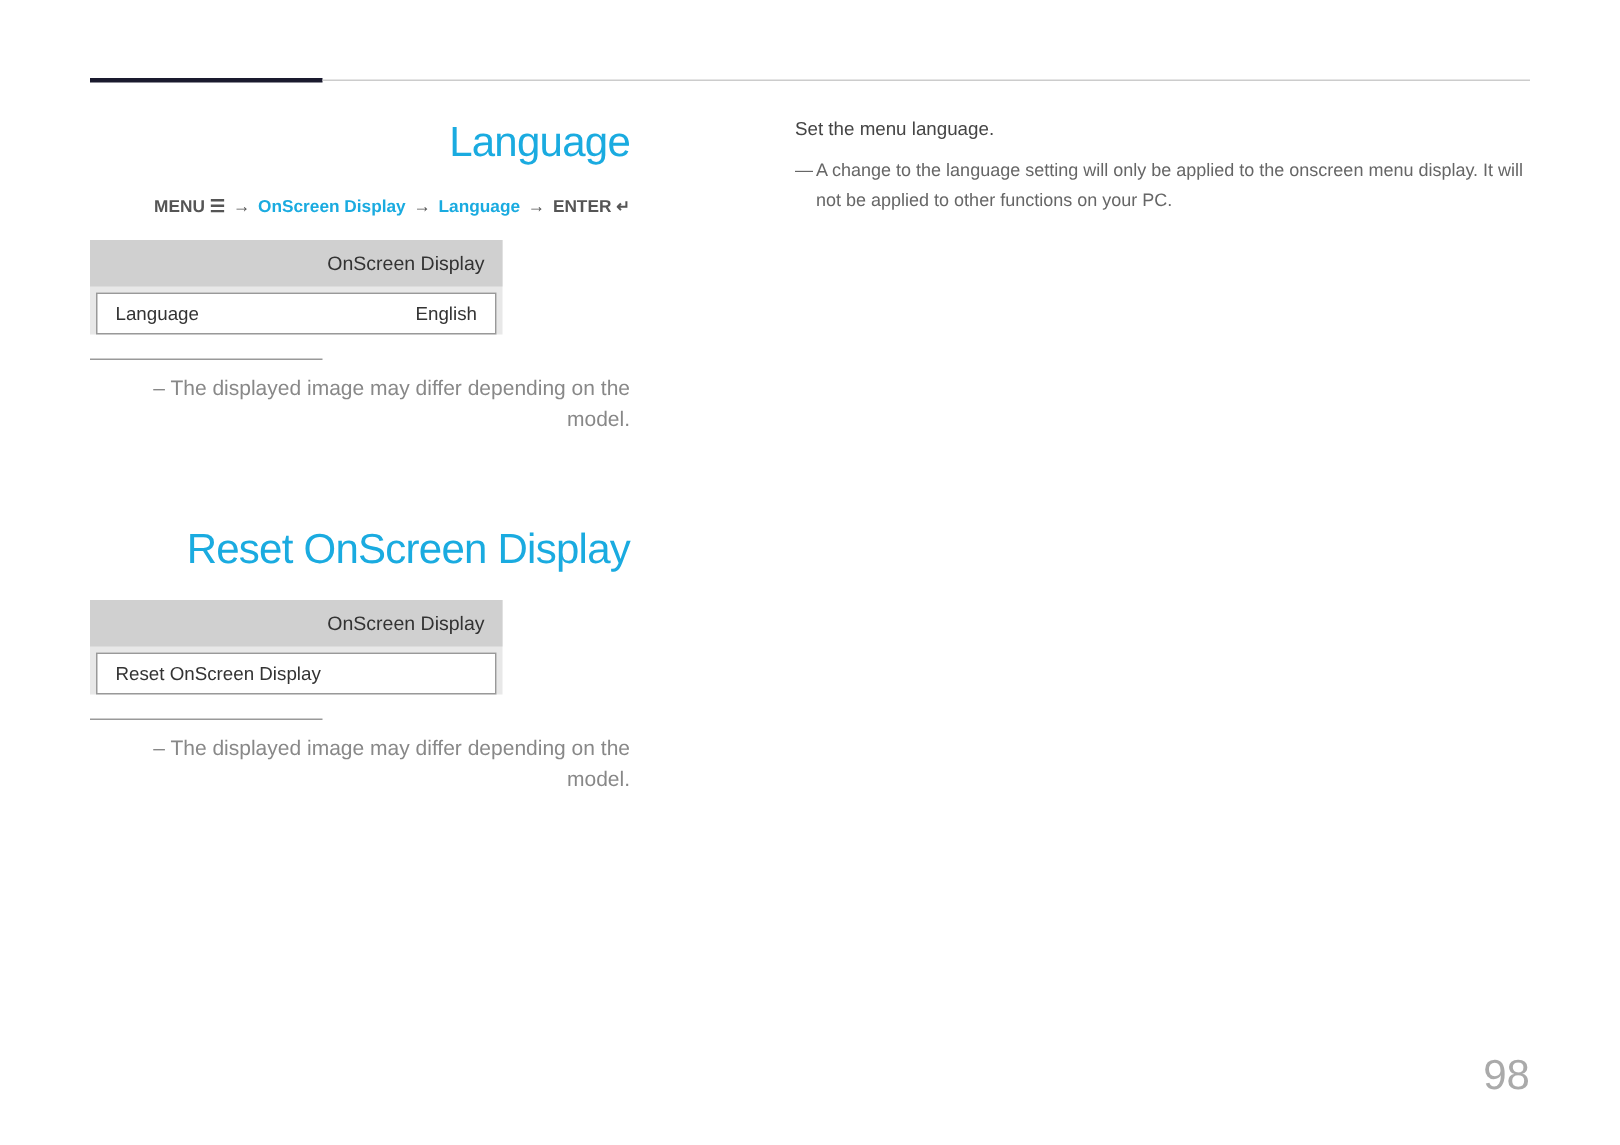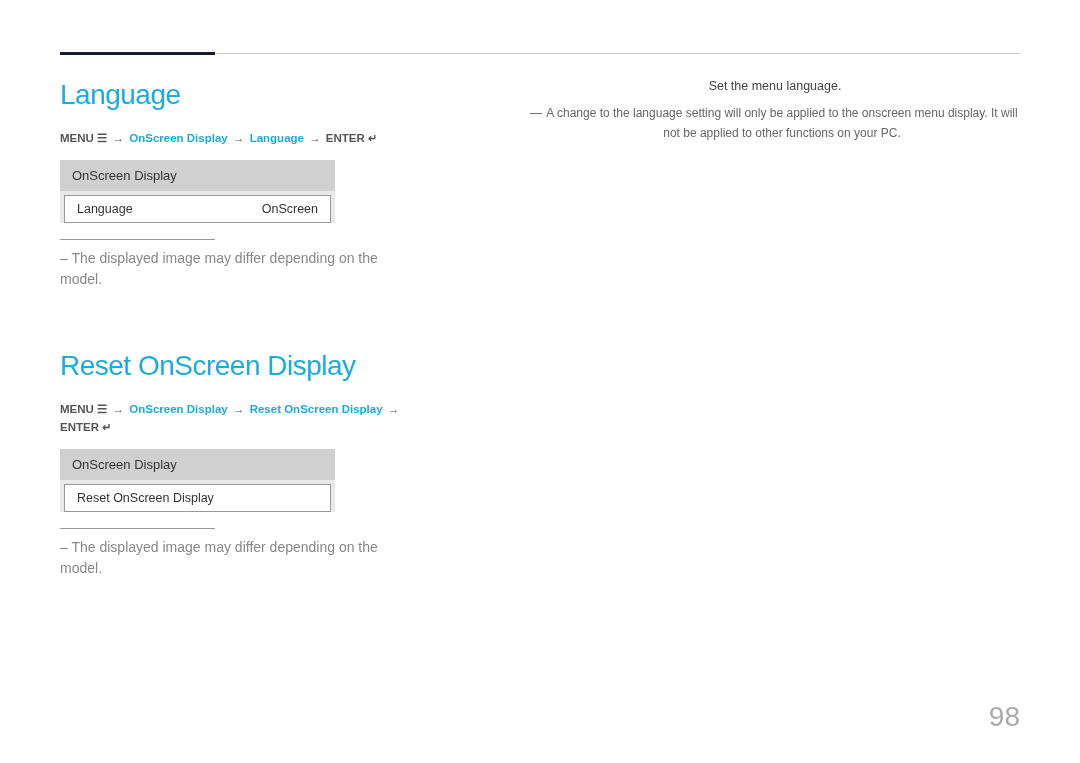--- a/index.html
+++ b/index.html
@@ -43,27 +43,27 @@
     .section {
       display: flex;
       gap: 0;
       margin-bottom: 0;
     }
 
     .section-left {
       width: 390px;
       flex-shrink: 0;
       padding-right: 30px;
+      text-align: right;
     }
 
     .section-right {
       flex: 1;
       padding-left: 80px;
       padding-top: 0;
-      text-align: center;
     }
 
     .section-title {
       font-size: 28px;
       font-weight: 300;
       color: #1aabe0;
       margin-bottom: 18px;
       letter-spacing: -0.5px;
     }
 
@@ -196,51 +196,40 @@
         <span class="link">Language</span>
         <span class="arrow">→</span>
         <span>ENTER</span>
         <span class="enter-icon">↵</span>
       </div>
 
       <div class="osd-box">
         <div class="osd-box-header">OnScreen Display</div>
         <div class="osd-box-row-selected">
           <span>Language</span>
-          <span>OnScreen</span>
+          <span>English</span>
         </div>
       </div>
 
       <div class="divider-short"></div>
       <p class="note-text">The displayed image may differ depending on the model.</p>
 
     </div>
 
     <div class="section-right">
       <p class="desc-heading">Set the menu language.</p>
       <p class="desc-note">A change to the language setting will only be applied to the onscreen menu display. It will not be applied to other functions on your PC.</p>
     </div>
   </div>
 
   <div class="section">
     <div class="section-left">
 
       <h1 class="section-title">Reset OnScreen Display</h1>
 
-      <div class="menu-path">
-        <span>MENU</span>
-        <span>☰</span>
-        <span class="arrow">→</span>
-        <span class="link">OnScreen Display</span>
-        <span class="arrow">→</span>
-        <span class="link">Reset OnScreen Display</span>
-        <span class="arrow">→</span>
-        <span>ENTER</span>
-        <span class="enter-icon">↵</span>
-      </div>
 
       <div class="osd-box">
         <div class="osd-box-header">OnScreen Display</div>
         <div class="osd-box-row-selected">
           <span>Reset OnScreen Display</span>
         </div>
       </div>
 
       <div class="divider-short"></div>
       <p class="note-text">The displayed image may differ depending on the model.</p>

